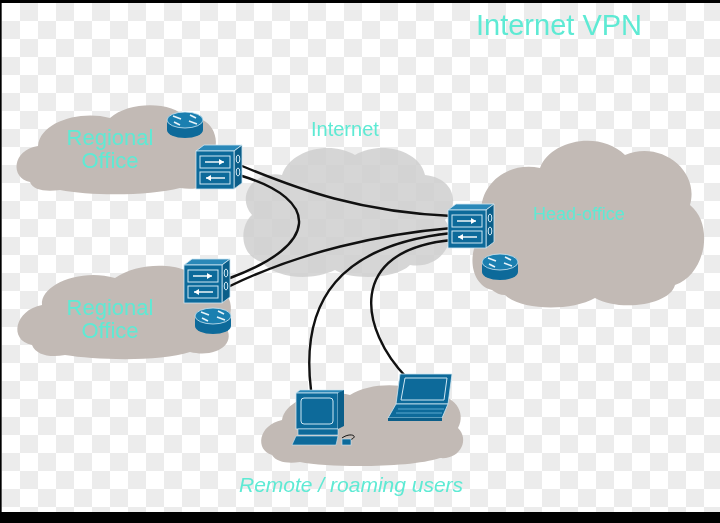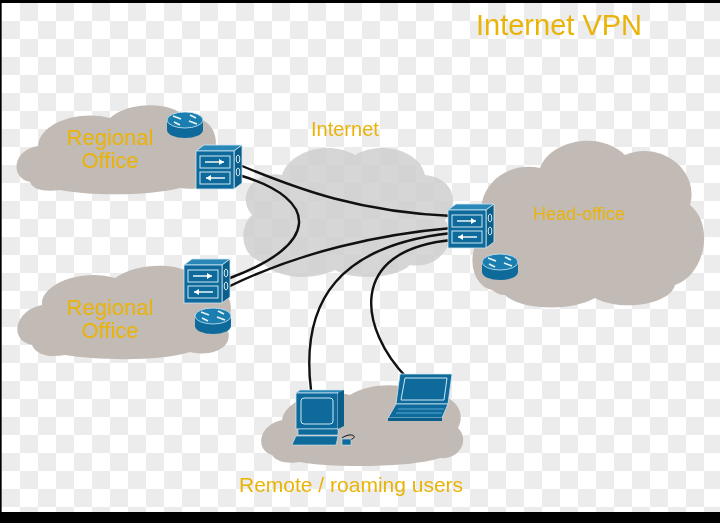--- a/index.html
+++ b/index.html
@@ -10,27 +10,27 @@
     background-image:
       linear-gradient(45deg, #ececec 25%, transparent 25%, transparent 75%, #ececec 75%),
       linear-gradient(45deg, #ececec 25%, transparent 25%, transparent 75%, #ececec 75%);
     background-size: 36px 36px;
     background-position: 0 0, 18px 18px;
     border-left: 1px solid #555;
   }
   #bottom-bar { position: absolute; left: 0; top: 512px; width: 720px; height: 11px; background: #000; }
   #top-bar { position: absolute; left: 0; top: 0; width: 720px; height: 3px; background: #000; }
   svg#diagram { position: absolute; left: 0; top: 0; width: 720px; height: 523px; }
-  .lbl { position: absolute; color: #eab308; white-space: nowrap; }
+  .lbl { position: absolute; color: #5eead4; white-space: nowrap; }
   #title { left: 476px; top: 9px; font-size: 29px; }
   #internet-label { left: 311px; top: 118px; font-size: 20px; }
   #ro1-label { left: 62px; top: 126px; font-size: 22px; text-align: center; line-height: 23px; width: 96px; }
   #ro2-label { left: 62px; top: 296px; font-size: 22px; text-align: center; line-height: 23px; width: 96px; }
   #ho-label { left: 533px; top: 204px; font-size: 18px; }
-  #remote-label { left: 239px; top: 473px; font-size: 21px; }
+  #remote-label { left: 239px; top: 473px; font-size: 21px; font-style: italic; }
 </style>
 </head>
 <body>
 
 <div id="top-bar"></div>
 <div id="stage"></div>
 
 <svg id="diagram" viewBox="0 0 720 523">
   <defs>
     <g id="router">

